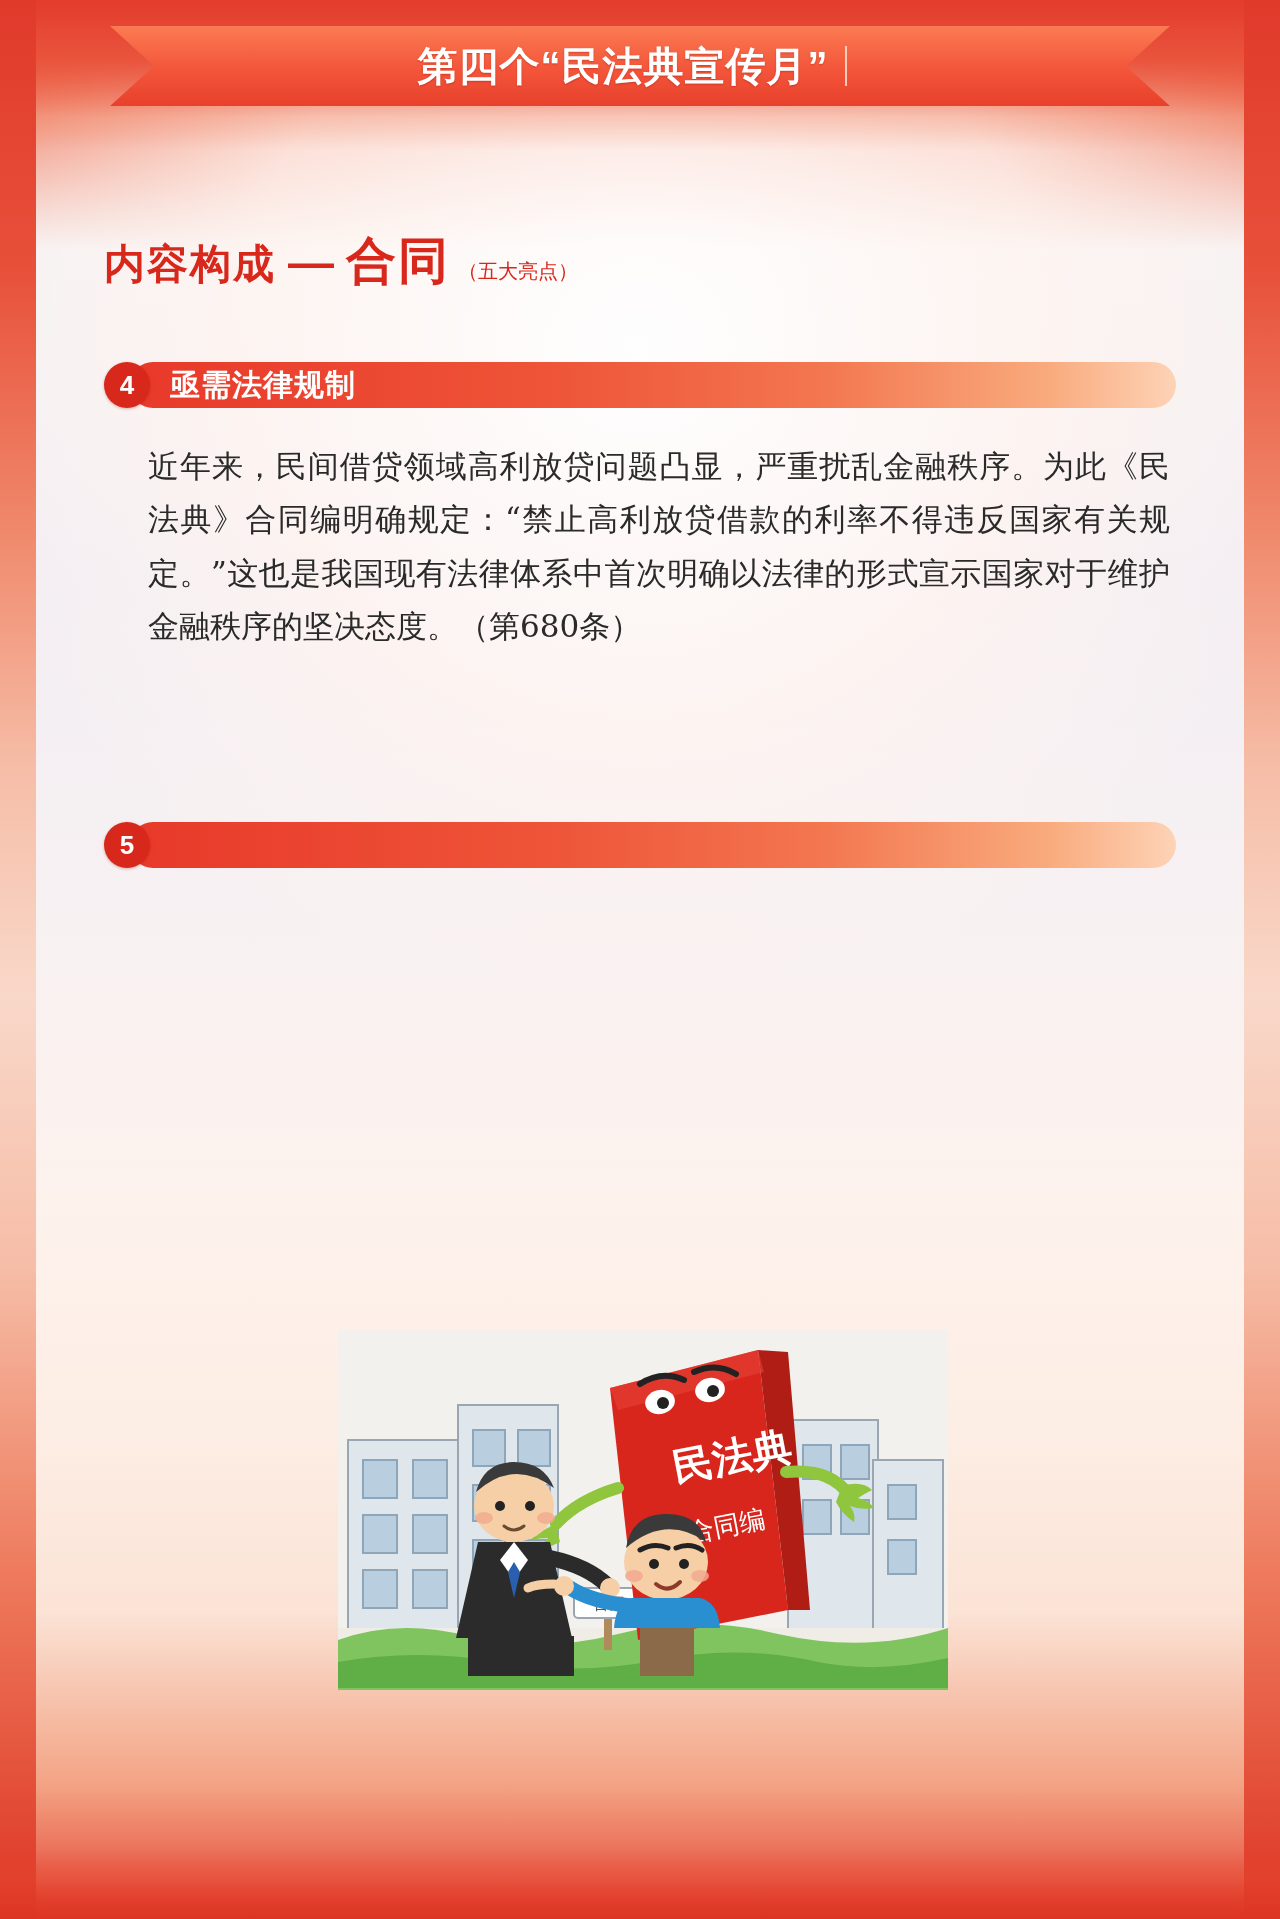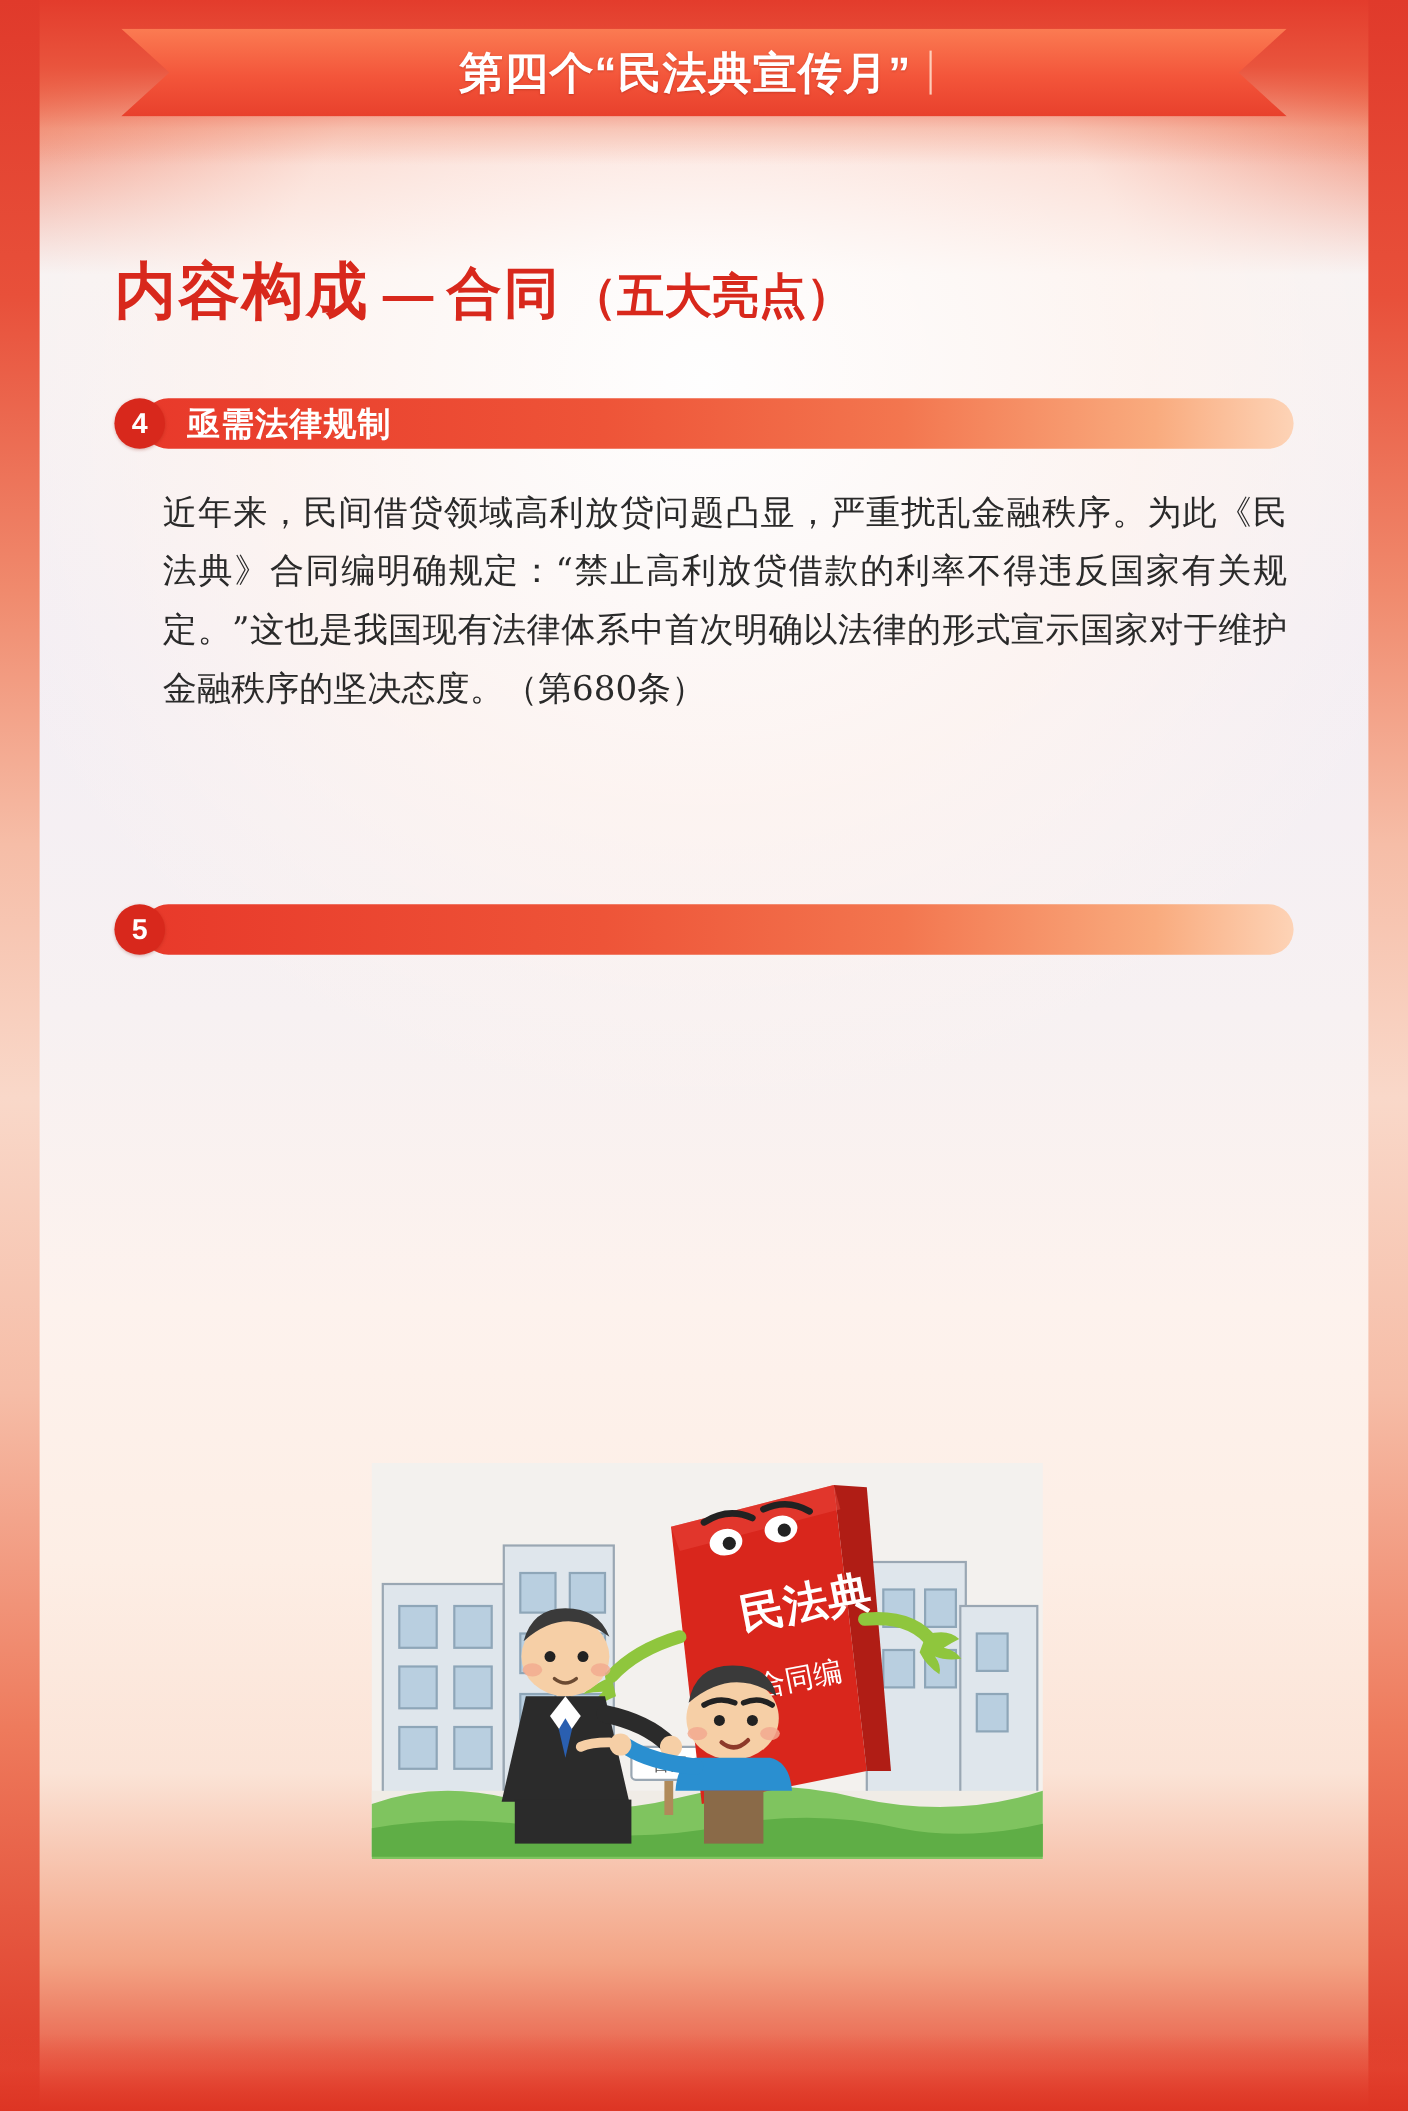--- a/index.html
+++ b/index.html
@@ -95,38 +95,38 @@
   .section-title {
     position: absolute;
     top: 228px;
     left: 104px;
     display: flex;
     align-items: baseline;
     color: #d8281c;
     white-space: nowrap;
   }
   .st-main {
-    font-size: 56px;
+    font-size: 41px;
     font-weight: bold;
     letter-spacing: 2px;
     text-align: center;
   }
   .st-dash {
     font-size: 46px;
     font-weight: bold;
     margin: 0 12px;
   }
   .st-key {
     font-size: 50px;
     font-weight: bold;
     letter-spacing: 2px;
   }
   .st-sub {
-    font-size: 43px;
-    font-weight: bold;
+    font-size: 20px;
+    font-weight: normal;
     margin-left: 8px;
   }
 
   
   .item { position: absolute; left: 104px; width: 1072px; }
   .item-head {
     position: relative;
     height: 46px;
     display: flex;
     align-items: center;

